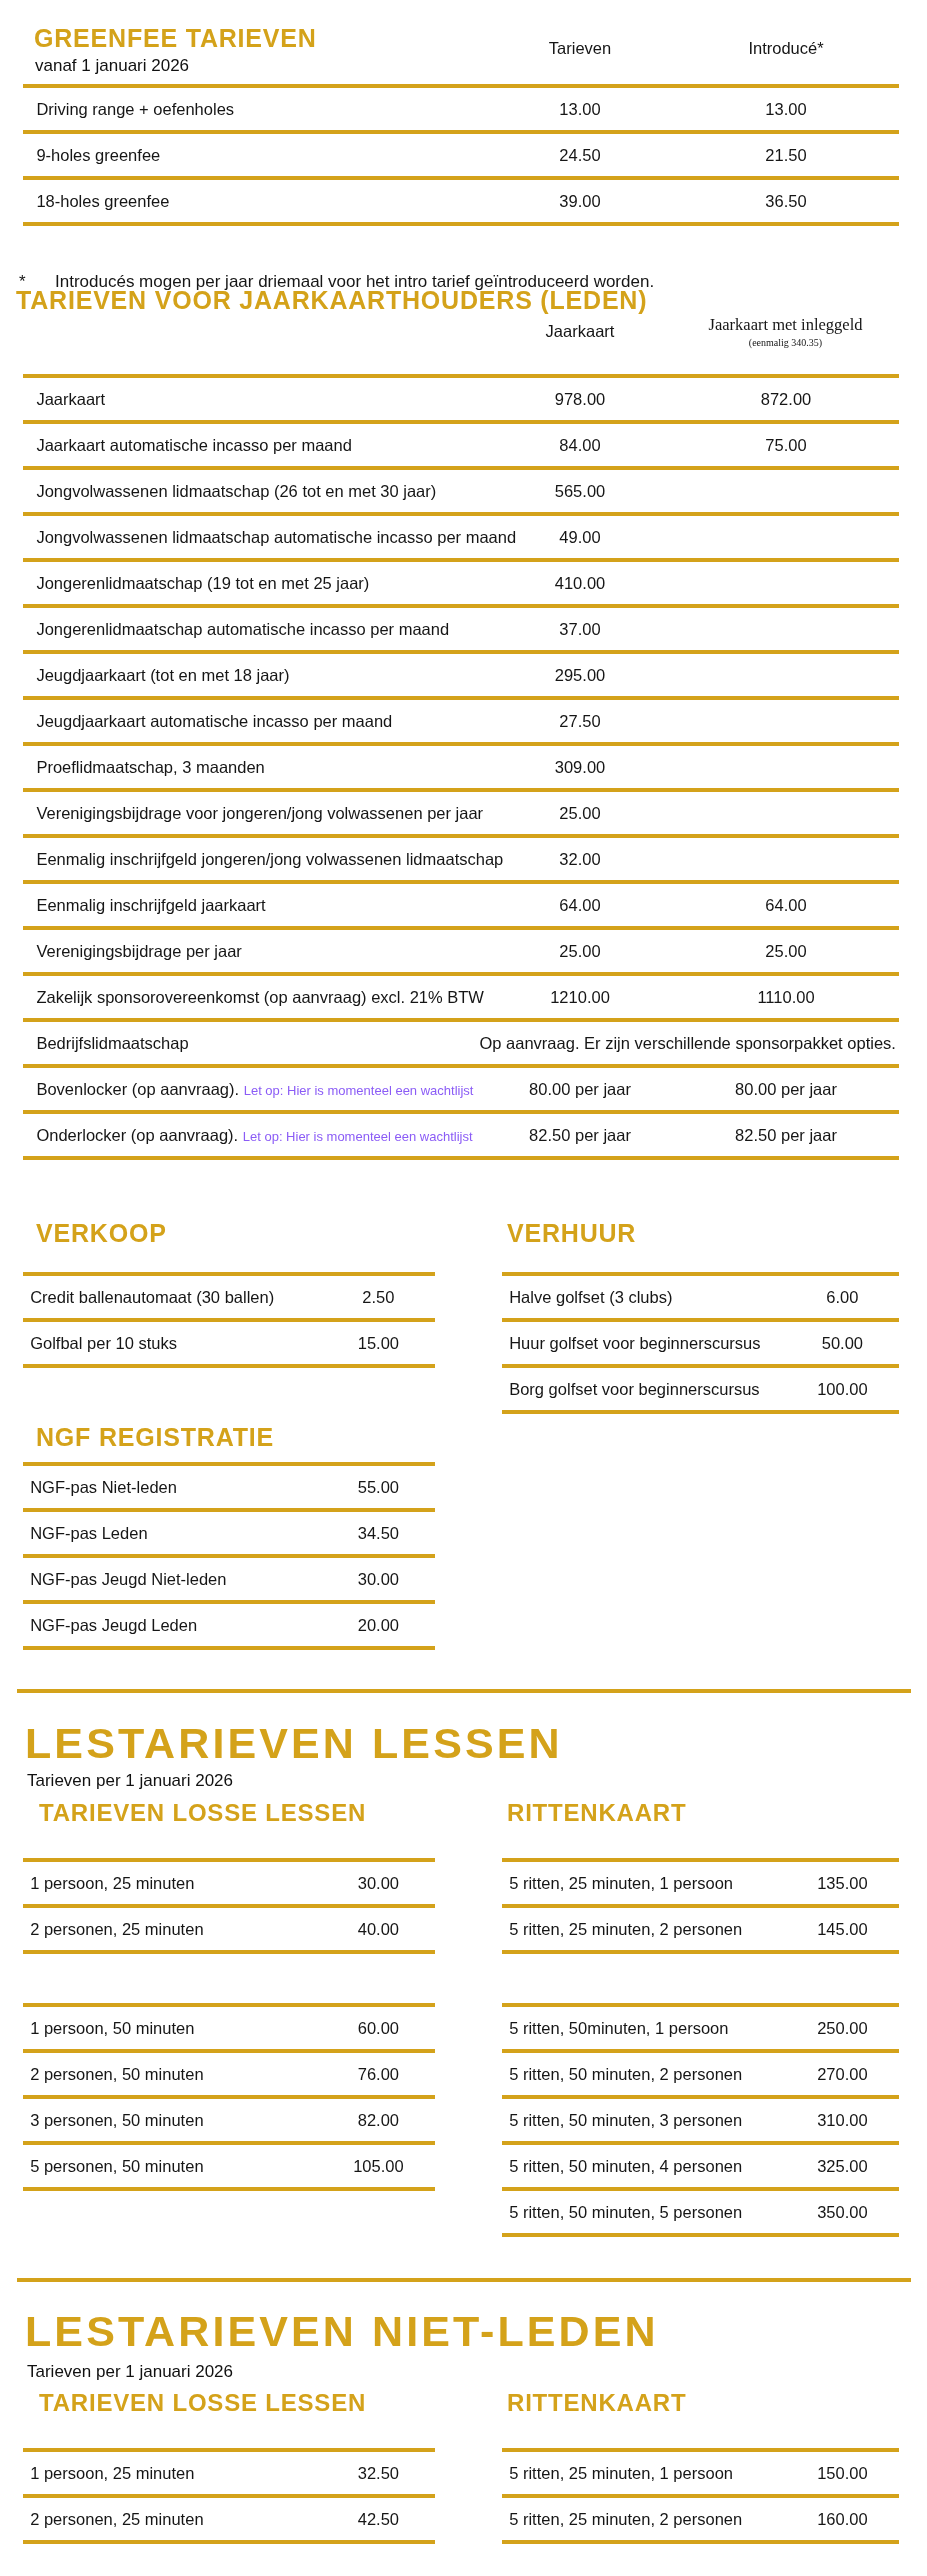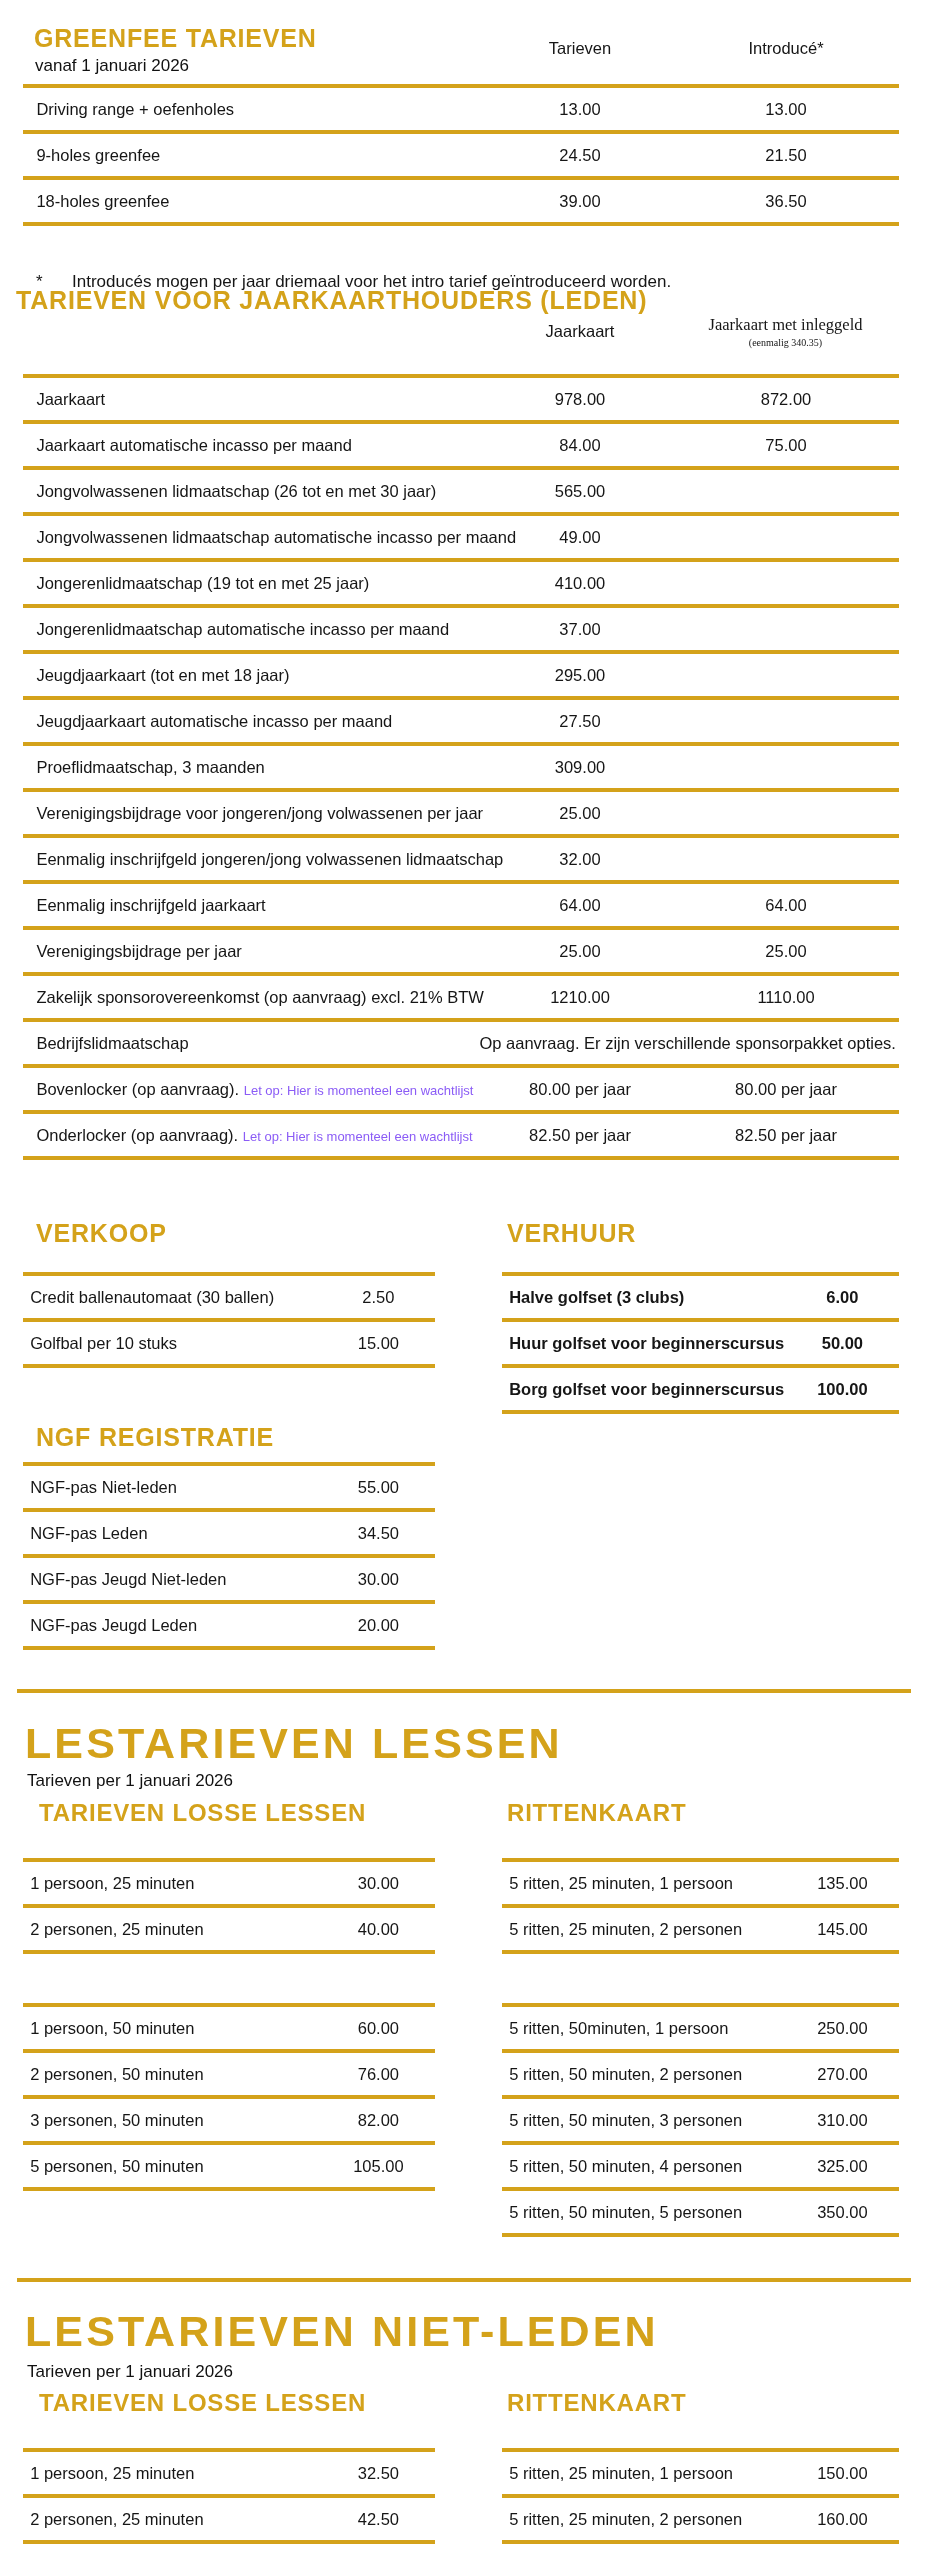--- a/index.html
+++ b/index.html
@@ -49,21 +49,21 @@
         <span class="lab">9-holes greenfee</span>
         <span class="val v1">24.50</span>
         <span class="val v2">21.50</span>
       </div>
       <div class="row mrow">
         <span class="lab">18-holes greenfee</span>
         <span class="val v1">39.00</span>
         <span class="val v2">36.50</span>
       </div>
     </div>
-  <div class="abs footnote" style="left:36px;top:272px;">
+  <div class="abs footnote" style="left:19px;top:272px;">
     <span class="marker">*</span><span>Introducés mogen per jaar driemaal voor het intro tarief geïntroduceerd worden.</span>
   </div>
 
   <div class="abs sec-heading" style="left:16px;top:286px;">TARIEVEN VOOR JAARKAARTHOUDERS (LEDEN)</div>
   <div class="abs colhead" style="left:518px;top:320px;width:124px;">Jaarkaart</div>
   <div class="abs colhead" style="left:693px;top:314px;width:185px;font-family:Liberation Serif, serif;">
     <div>Jaarkaart met inleggeld</div>
     <div style="font-size:10px;">(eenmalig 340.35)</div>
   </div>
   <div class="tbl" style="left:23px;top:374px;width:876px;">
@@ -149,21 +149,21 @@
   <div class="tbl" style="left:23px;top:1272px;width:412px;">
       <div class="row srow">
         <span class="lab">Credit ballenautomaat (30 ballen)</span>
         <span class="val sval">2.50</span>
       </div>
       <div class="row srow">
         <span class="lab">Golfbal per 10 stuks</span>
         <span class="val sval">15.00</span>
       </div>
     </div>
-  <div class="tbl" style="left:502px;top:1272px;width:397px;font-weight:bold;">
+  <div class="tbl" style="left:502px;top:1272px;width:397px;">
       <div class="row srow">
         <span class="lab">Halve golfset (3 clubs)</span>
         <span class="val sval">6.00</span>
       </div>
       <div class="row srow">
         <span class="lab">Huur golfset voor beginnerscursus</span>
         <span class="val sval">50.00</span>
       </div>
       <div class="row srow">
         <span class="lab">Borg golfset voor beginnerscursus</span>

